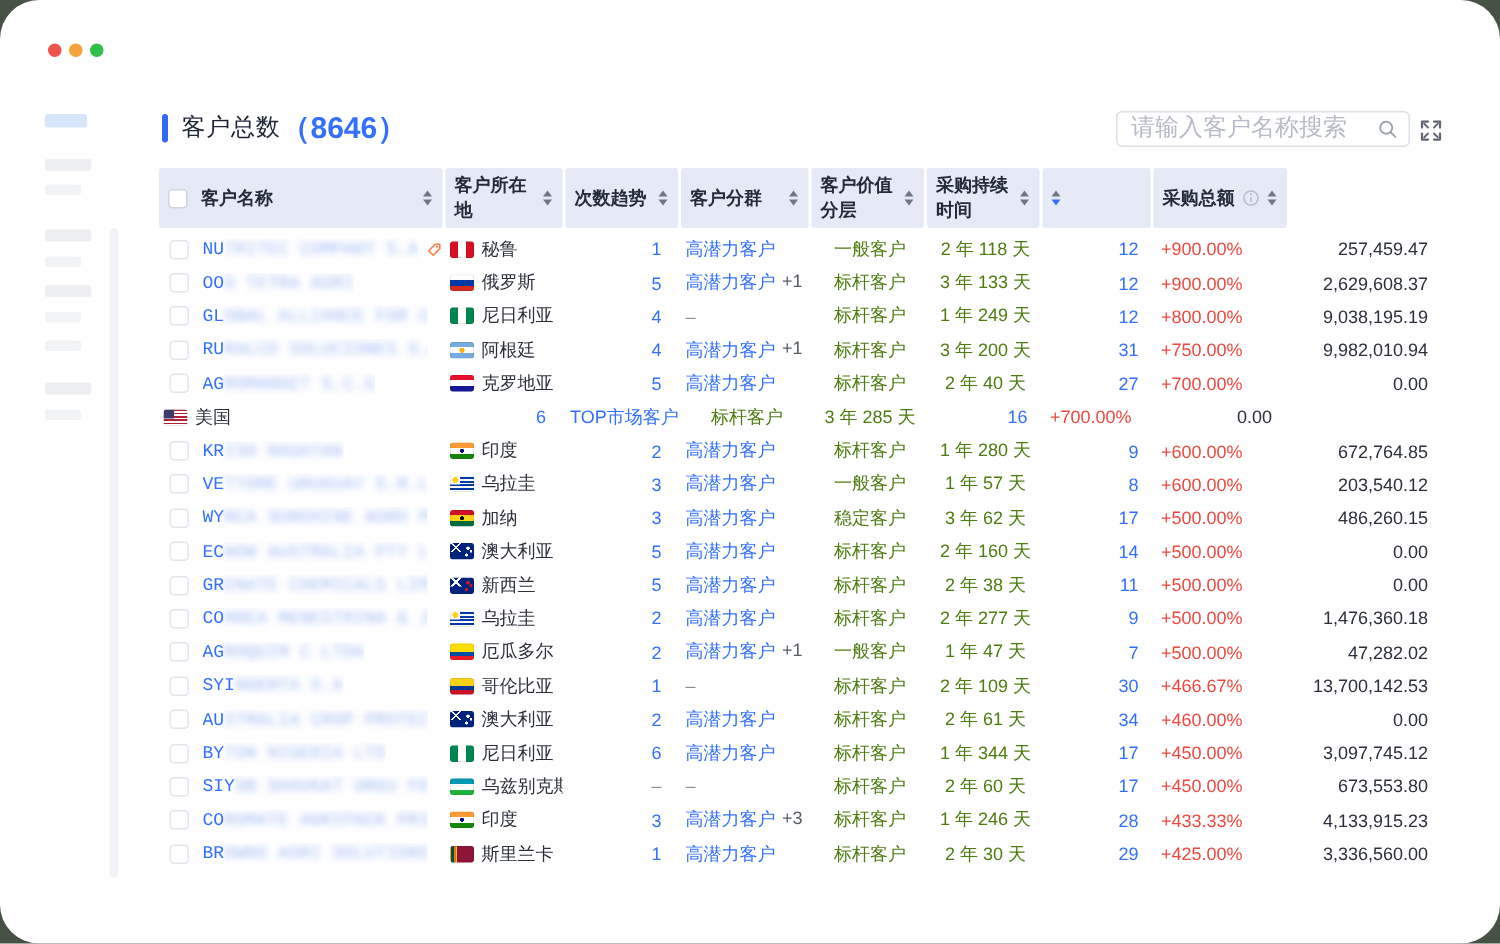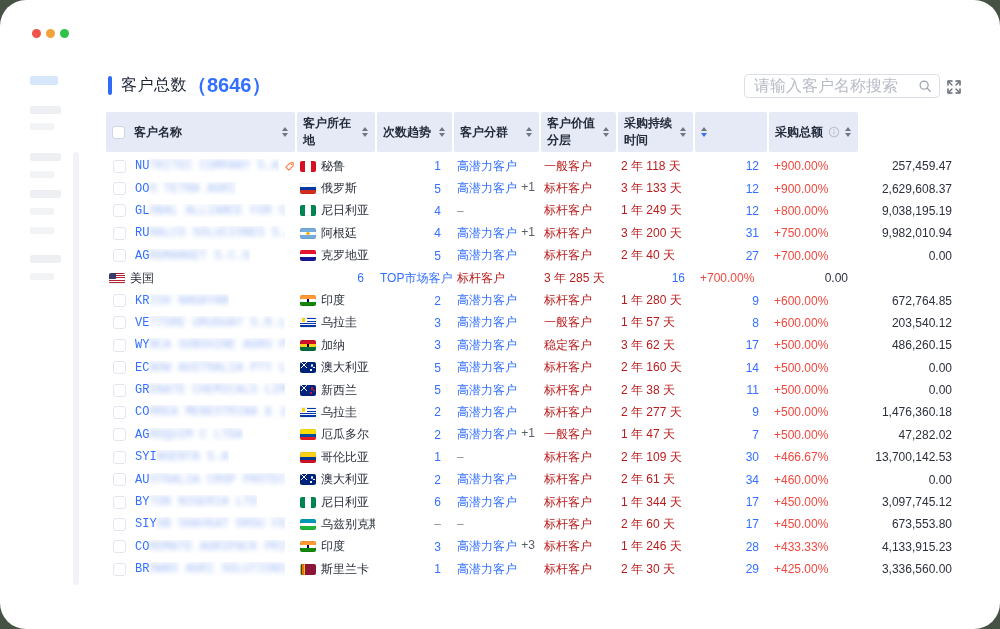--- a/index.html
+++ b/index.html
@@ -57,21 +57,21 @@
   .tag-ic{margin-left:5px;display:inline-flex;flex:none;}
   .c-loc{display:flex;align-items:center;gap:5px;padding-left:3px;color:#2b303b;white-space:nowrap;overflow:hidden;}
   .flag{width:16px;height:11px;border-radius:2px;flex:none;box-shadow:inset 0 0 0 .5px rgba(0,0,0,.12);}
   .c-prod{text-align:right;padding-right:11px;}
   .prod{color:#3370ff;cursor:pointer;}
   .prod.dash{color:#8a8f99;}
   .c-seg{display:flex;align-items:flex-start;padding-left:3px;white-space:nowrap;}
   .seg.link{color:#3370ff;cursor:pointer;}
   .seg.dash{color:#8a8f99;}
   .badge{margin-left:auto;padding-right:4px;color:#565c68;}
-  .c-tier,.c-dur{padding-left:3px;color:#b91c1c;white-space:nowrap;}
+  .c-tier,.c-dur{padding-left:3px;color:#4d7c0f;white-space:nowrap;text-align:center;}
   .c-cnt{text-align:right;padding-right:8px;}
   .cnt{color:#3370ff;cursor:pointer;}
   .c-grow{padding-left:5px;}
   .grow{color:#f0483e;margin-top:21px;}
   .c-total{text-align:right;padding-right:10px;color:#2b303b;}
 
   
   .f-peru{background:linear-gradient(90deg,#D91023 0 33%,#fff 33% 67%,#D91023 67%);}
   .f-russia{background:linear-gradient(#fff 0 33%,#0039A6 33% 67%,#D52B1E 67%);}
   .f-nigeria{background:linear-gradient(90deg,#008751 0 33%,#fff 33% 67%,#008751 67%);}

